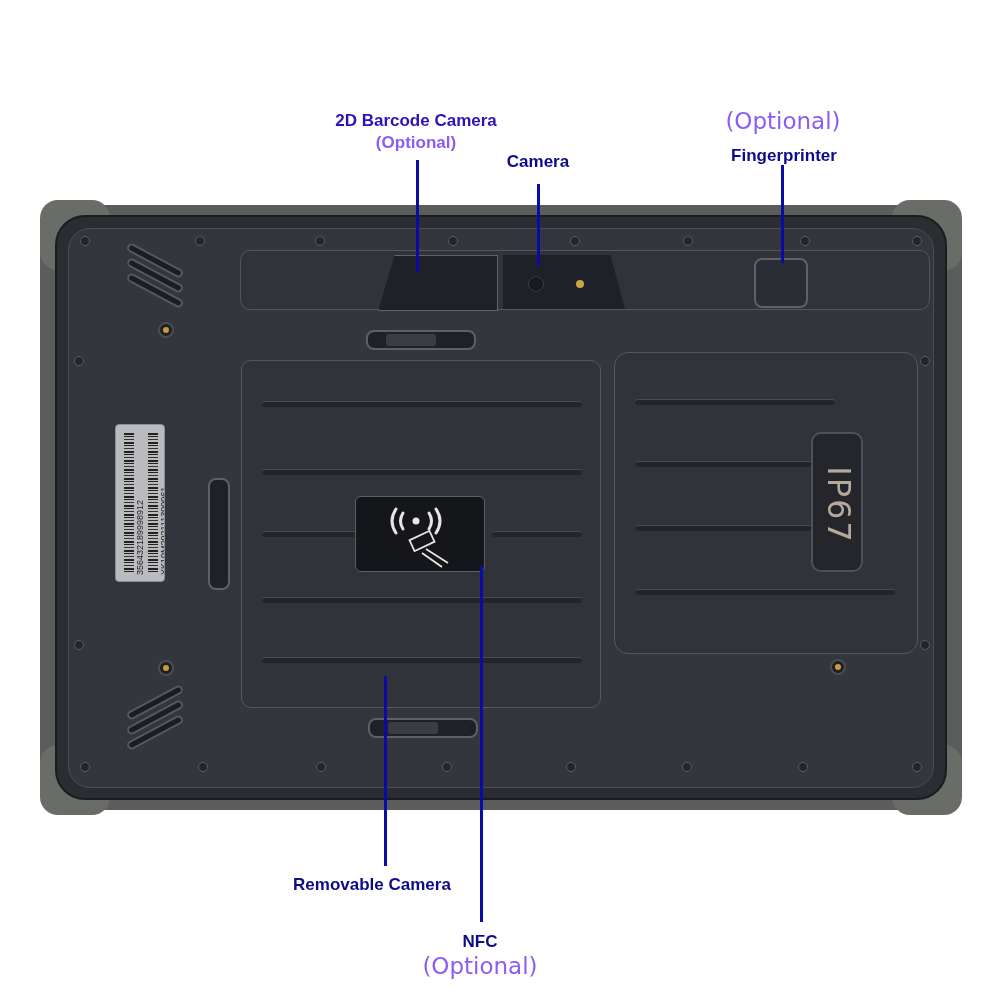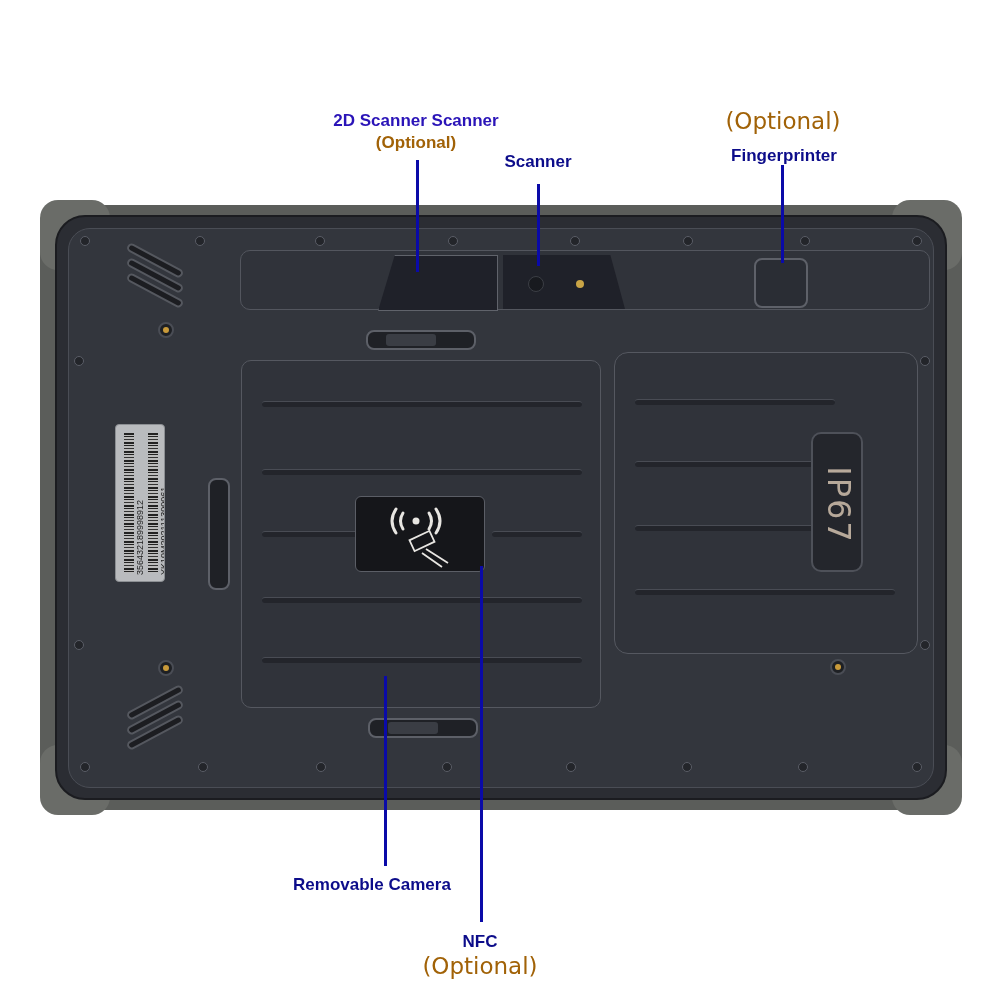--- a/index.html
+++ b/index.html
@@ -1,20 +1,20 @@
 <!DOCTYPE html>
 <html><head>
 <meta charset="utf-8">
 <style>
   html,body{margin:0;padding:0;background:#fff;}
   body{width:1000px;height:1000px;position:relative;overflow:hidden;font-family:"Liberation Sans",sans-serif;}
   .abs{position:absolute;}
   .label{position:absolute;font-weight:bold;color:#0c0c8a;font-size:17px;white-space:nowrap;text-align:center;}
   .label.purple{color:#2a14b8;}
-  .opt{position:absolute;color:#a16207;white-space:nowrap;text-align:center;}
+  .opt{position:absolute;color:#8b5cf6;white-space:nowrap;text-align:center;}
   .opt.small{font-size:17px;font-weight:bold;}
   .opt.big{font-size:23px;font-family:"DejaVu Sans",sans-serif;}
   .leader{position:absolute;background:#0a0aa8;width:3px;}
 
   
   .bumper{left:40px;top:205px;width:922px;height:605px;background:#5b5d5a;border-radius:40px;}
   .bumper-corner{position:absolute;width:70px;height:70px;background:#6a6c68;border-radius:18px;}
   .frame{left:55px;top:215px;width:892px;height:585px;background:#2b2d33;border-radius:30px;border:2px solid #1b1c20;box-sizing:border-box;}
   .plate{left:68px;top:228px;width:866px;height:560px;background:#33363d;border-radius:22px;border:1px solid #4a4d55;box-sizing:border-box;}
   .screw{position:absolute;width:10px;height:10px;border-radius:50%;background:#23252a;border:1px solid #5a5d66;box-sizing:border-box;}
@@ -147,20 +147,20 @@
   <div class="barcode-text" style="left:19px;top:150px">356432189998912</div>
   <div class="barcode-text" style="left:43px;top:150px">YK10M202111300061</div>
 </div>
 
 <div class="leader" style="left:416px;top:160px;height:112px"></div>
 <div class="leader" style="left:537px;top:184px;height:82px"></div>
 <div class="leader" style="left:781px;top:165px;height:98px"></div>
 <div class="leader" style="left:384px;top:676px;height:190px"></div>
 <div class="leader" style="left:480px;top:566px;height:356px"></div>
 
-<div class="label purple" style="left:310px;top:111px;width:212px">2D Scanner Scanner</div>
+<div class="label purple" style="left:310px;top:111px;width:212px">2D Barcode Camera</div>
 <div class="opt small" style="left:350px;top:133px;width:132px">(Optional)</div>
-<div class="label" style="left:490px;top:152px;width:96px">Scanner</div>
+<div class="label" style="left:490px;top:152px;width:96px">Camera</div>
 <div class="opt big" style="left:710px;top:108px;width:146px">(Optional)</div>
 <div class="label" style="left:712px;top:146px;width:144px">Fingerprinter</div>
 <div class="label" style="left:272px;top:875px;width:200px">Removable Camera</div>
 <div class="label" style="left:440px;top:932px;width:80px">NFC</div>
 <div class="opt big" style="left:405px;top:953px;width:150px">(Optional)</div>
 
 </body></html>

